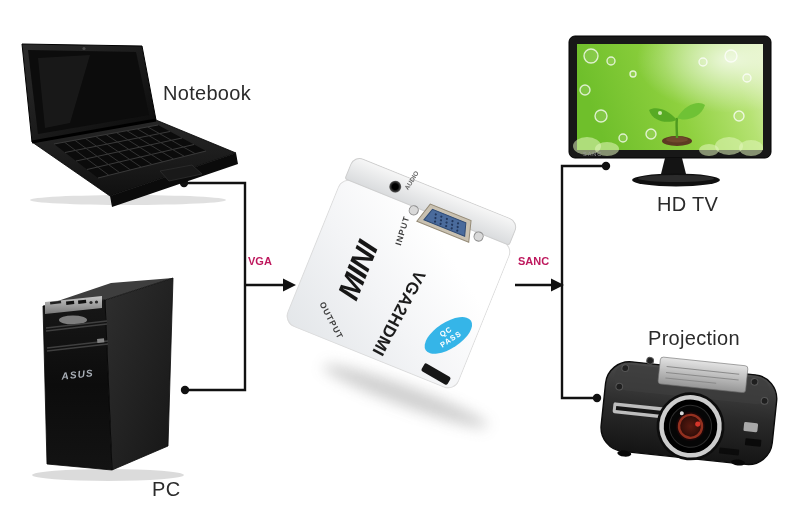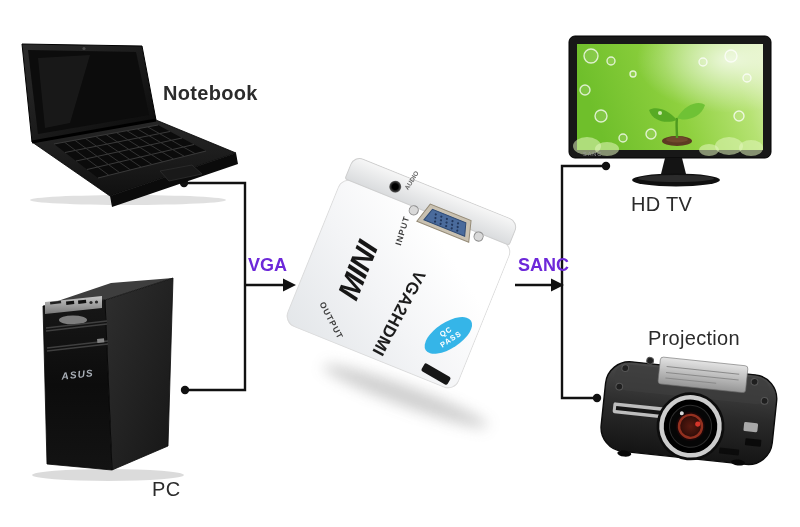--- a/index.html
+++ b/index.html
@@ -1,21 +1,21 @@
 <!DOCTYPE html>
 <html><head>
 <meta charset="utf-8">
 <style>
   html,body{margin:0;padding:0;background:#fff;}
   .stage{position:relative;width:800px;height:527px;background:#fff;overflow:hidden;
          font-family:"Liberation Sans",sans-serif;}
   .abs{position:absolute;}
   svg{display:block;}
   .device-label{position:absolute;font-size:20px;color:#2b2b2b;letter-spacing:.3px;white-space:nowrap;}
-  .cable-label{position:absolute;font-size:18px;font-weight:700;color:#6d28d9;white-space:nowrap;}
+  .cable-label{position:absolute;font-size:11px;font-weight:700;color:#be185d;white-space:nowrap;}
 
   
   .converter{position:absolute;left:306px;top:205px;width:185px;height:158px;
      transform:rotate(22deg);border-radius:12px;
      background:linear-gradient(215deg,#ffffff 25%,#f3f4f6 60%,#e3e6e9 100%);
      box-shadow:inset 0 0 0 1px #dcdcdc;}
   .conv-shadow{position:absolute;left:318px;top:386px;width:175px;height:20px;
      background:rgba(60,60,60,.25);border-radius:50%;filter:blur(7px);transform:rotate(20deg);}
   .conv-strip{position:absolute;left:3px;top:-24px;width:178px;height:26px;z-index:-1;
      background:linear-gradient(#f7f7f7,#d9dbdd);border-radius:10px 10px 3px 3px;
@@ -83,21 +83,21 @@
     <polygon points="30,30 82,27 62,95 37,100" fill="#ffffff" opacity="0.05"></polygon>
     <polygon points="24,114 148,92 228,125 102,168" fill="url(#deckg)" stroke="#000" stroke-width="0.8"></polygon>
     <polygon points="102,168 228,125 230,136 104,179" fill="#0b0b0b"></polygon>
     <line x1="24" y1="114" x2="148" y2="92" stroke="#000" stroke-width="3"></line>
     <polygon points="46,116 150,97 198,123 90,150" fill="#0b0b0b"></polygon>
     <path d="M46,116 L150,97 M57,124.5 L162,103.5 M68,133 L174,110 M79,141.5 L186,116.5 M90,150 L198,123" stroke="#3a3a3a" stroke-width="1" fill="none"></path>
     <path d="M56.4,114.1 L100.8,147.3 M66.8,112.2 L111.6,144.6 M77.2,110.3 L122.4,141.9 M87.6,108.4 L133.2,139.2 M98,106.5 L144,136.5 M108.4,104.6 L154.8,133.8 M118.8,102.7 L165.6,131.1 M129.2,100.8 L176.4,128.4 M139.6,98.9 L187.2,125.7" stroke="#333" stroke-width="1" fill="none"></path>
     <polygon points="152,143 184,137 194,146 161,153" fill="#191919" stroke="#2e2e2e" stroke-width="0.8"></polygon>
     <circle cx="76" cy="20.5" r="1.6" fill="#4a4a4a"></circle>
   </svg>
-  <div class="device-label" style="left:163px;top:82px;font-weight:bold;">Notebook</div>
+  <div class="device-label" style="left:163px;top:82px;">Notebook</div>
 
   <svg class="abs" style="left:22px;top:270px" width="175" height="215" viewBox="0 0 175 215">
     <defs>
       <linearGradient id="sideg" x1="0" y1="0" x2="1" y2="1">
         <stop offset="0" stop-color="#2f2f2f"></stop>
           <stop offset="1" stop-color="#161616"></stop>
       </linearGradient>
       <linearGradient id="frontg" x1="0" y1="0" x2="0" y2="1">
         <stop offset="0" stop-color="#171717"></stop>
           <stop offset="0.5" stop-color="#0c0c0c"></stop>
@@ -168,21 +168,21 @@
       <path d="M114,108 C114,100 113,94 114,88" stroke="#4e9a1f" stroke-width="2.4" fill="none"></path>
       <path d="M114,90 C104,78 92,76 86,80 C90,92 104,94 114,90 Z" fill="#57aa24"></path>
       <path d="M114,88 C122,74 136,70 142,75 C138,88 122,92 114,88 Z" fill="#6fc235"></path>
       <circle cx="97" cy="83" r="2" fill="#e2f5c6" opacity="0.85"></circle>
     </g>
     <text x="20" y="126" font-size="5.5" fill="#9a9a9a" letter-spacing="1">SANC</text>
     <polygon points="102,128 119,128 124,148 97,148" fill="#141414"></polygon>
     <ellipse cx="113" cy="150" rx="44" ry="6.5" fill="#101010"></ellipse>
     <ellipse cx="113" cy="148.5" rx="38" ry="3.5" fill="#2b2b2b"></ellipse>
   </svg>
-  <div class="device-label" style="left:631px;top:193px;">HD TV</div>
+  <div class="device-label" style="left:657px;top:193px;">HD TV</div>
 
   <svg class="abs" style="left:593px;top:352px" width="195" height="130" viewBox="0 0 195 130">
     <defs>
       <linearGradient id="projg" x1="0" y1="0" x2="0" y2="1">
         <stop offset="0" stop-color="#4a4a4a"></stop>
           <stop offset="0.5" stop-color="#2a2a2a"></stop>
           <stop offset="1" stop-color="#141414"></stop>
       </linearGradient>
       <linearGradient id="plateg" x1="0" y1="0" x2="0" y2="1">
         <stop offset="0" stop-color="#e3e3e3"></stop>

